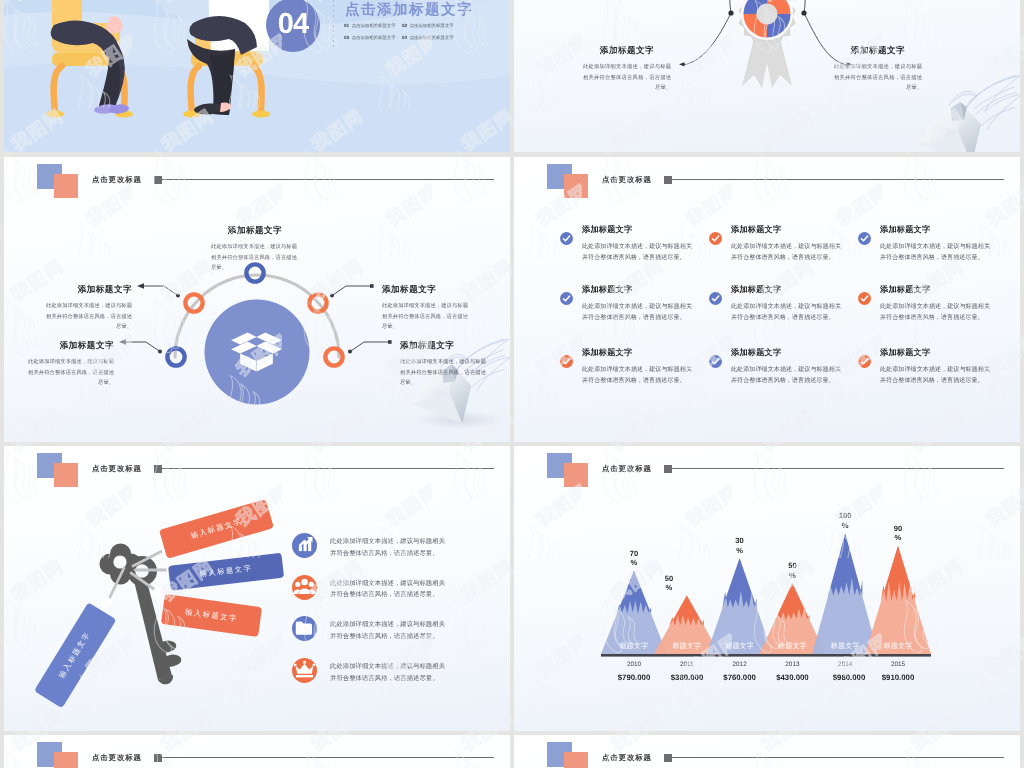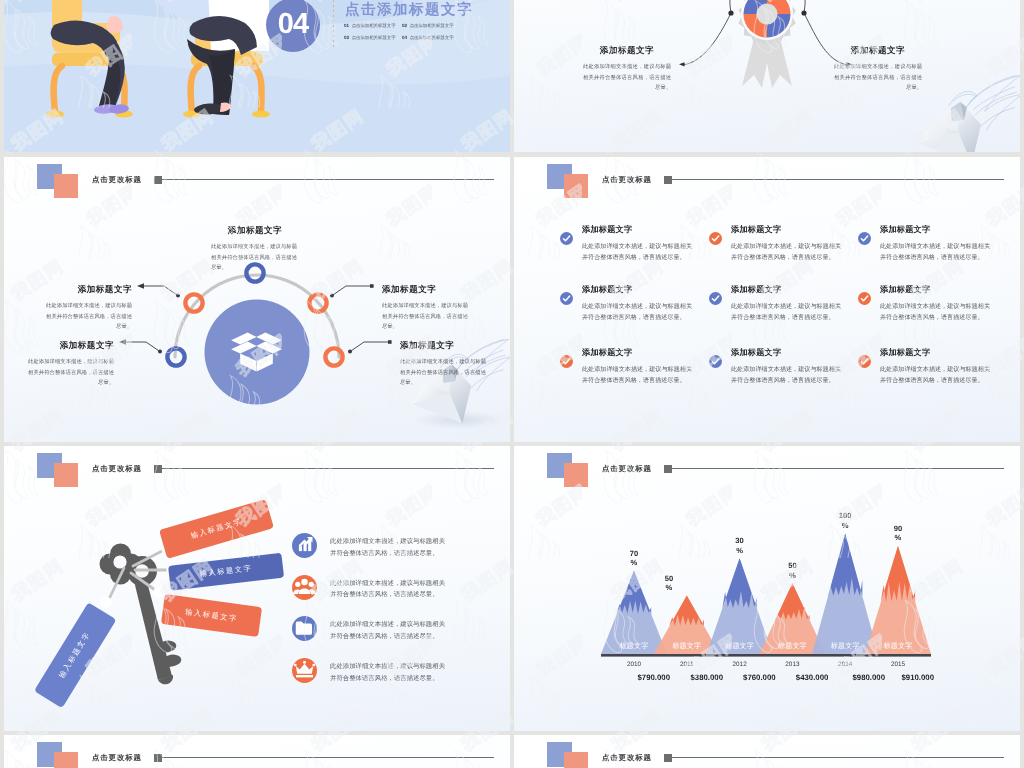--- a/index.html
+++ b/index.html
@@ -87,21 +87,21 @@
 .l5{position:absolute;left:288px;top:87px;width:210px;z-index:4;}
 .r5{position:relative;height:41.6px;}
 .i5{position:absolute;left:0;top:0;}
 .p5{position:absolute;left:38px;top:3px;width:116px;font-size:6.4px;line-height:11.8px;}
 
 #chartLabels{position:absolute;left:0;top:0;width:506px;height:285px;z-index:4;}
 .cval{position:absolute;text-align:center;font-size:7.6px;font-weight:700;color:#2c2c2e;
  line-height:9.6px;width:40px;}
 .cbl{position:absolute;text-align:center;font-size:7px;color:#ffffff;width:56px;letter-spacing:.2px;}
 .cyr{position:absolute;text-align:center;font-size:6.4px;color:#3c3c3e;width:56px;}
-.camt{position:absolute;text-align:right;font-size:7.8px;font-weight:700;color:#232326;width:72px;}
+.camt{position:absolute;text-align:center;font-size:7.8px;font-weight:700;color:#232326;width:72px;}
 .wm{position:absolute;left:0;top:0;width:1024px;height:768px;pointer-events:none;z-index:60;}
 </style>
 </head>
 <body>
 
 <div class="sheet">
 
 <div class="slide" id="sl1">
  <div class="s1bg"></div>
  <svg class="abs" style="left:0;top:0" width="506" height="285" viewBox="0 0 506 285">

